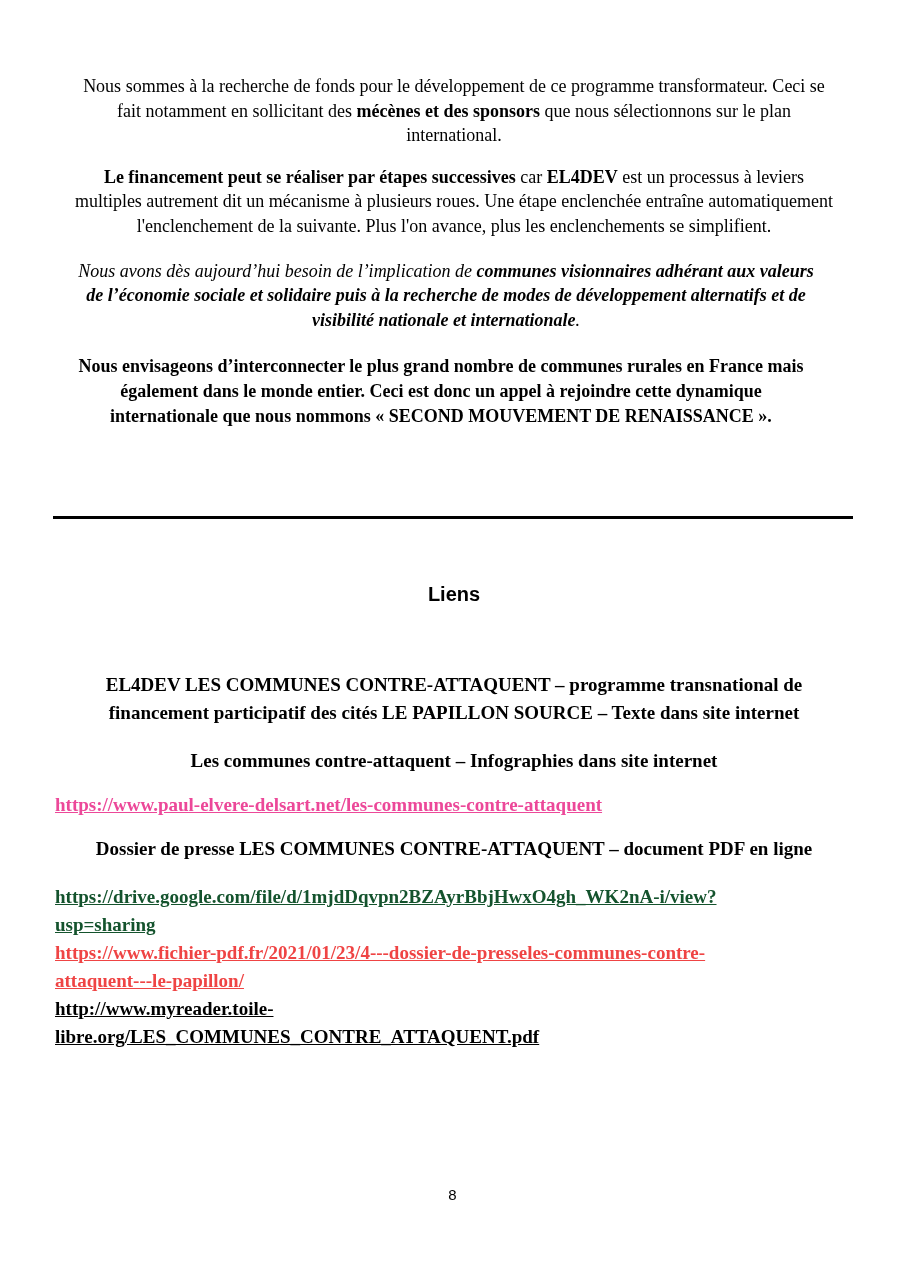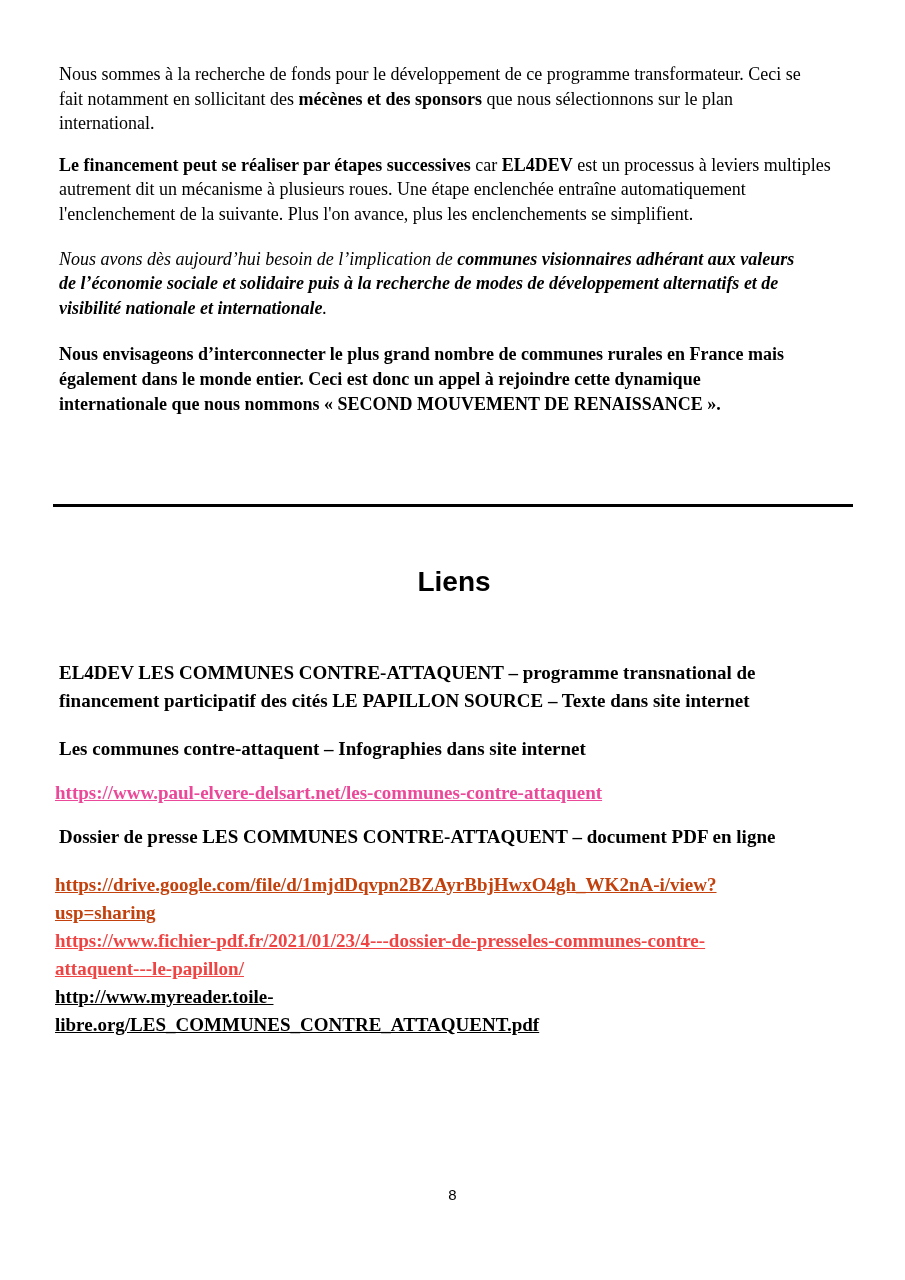--- a/index.html
+++ b/index.html
@@ -5,34 +5,34 @@
   html,body{margin:0;padding:0;background:#ffffff;}
   .page-canvas{
     position:relative;
     width:905px;height:1280px;
     background:#ffffff;
     overflow:hidden;
     font-family:"Liberation Serif",serif;
     color:#000000;
   }
   .content{padding:58px 52px 0 55px;}
-  p{margin:4px;}
+  p{margin:16px;text-align:center;}
   .body-par{font-size:18px;line-height:24.6px;}
   .w770{max-width:770px;}
   .w750{max-width:750px;}
   .w740{max-width:740px;}
   .mt-p2{margin-top:17px;}
   .mt-p3{margin-top:20px;font-style:italic;}
   .mt-p4{margin-top:22px;}
   .b{font-weight:bold;}
   .i{}
   .rule{height:3px;background:#000000;border:none;margin:88px 0 0 -2px;width:800px;}
   .liens-title{
     font-family:"Liberation Sans",sans-serif;
-    font-size:28px;font-weight:bold;line-height:30px;
+    font-size:20px;font-weight:bold;line-height:30px;
     text-align:center;margin:60px 0 0 0;
   }
   .section-head{font-size:19px;line-height:28px;font-weight:bold;max-width:770px;}
   .mt-h1{margin-top:62px;}
   .mt-l1{margin-top:22px;}
   .mt-h2{margin-top:20px;}
   .mt-l2{margin-top:16px;}
   .mt-h3{margin-top:16px;}
   .mt-l3{margin-top:20px;}
   .doc-links{max-width:700px;}
@@ -73,21 +73,21 @@
 
     <p class="section-head mt-h2"><span class="b ">Les communes contre-attaquent – </span><span class="b i">Infographies dans site internet</span></p>
 
     <div class="doc-links mt-l2">
         <a class="doc-link" style="color: #ec4899;">https://www.paul-elvere-delsart.net/les-communes-contre-attaquent</a>
       </div>
 
     <p class="section-head mt-h3"><span class="b ">Dossier de presse LES COMMUNES CONTRE-ATTAQUENT – </span><span class="b i">document PDF en ligne</span></p>
 
     <div class="doc-links mt-l3">
-        <a class="doc-link" style="color: #c2410c;">https://drive.google.com/file/d/1mjdDqvpn2BZAyrBbjHwxO4gh_WK2nA-i/view?usp=sharing</a>
+        <a class="doc-link" style="color: #14532d;">https://drive.google.com/file/d/1mjdDqvpn2BZAyrBbjHwxO4gh_WK2nA-i/view?usp=sharing</a>
         <a class="doc-link" style="color: #ef4444;">https://www.fichier-pdf.fr/2021/01/23/4---dossier-de-presseles-communes-contre-attaquent---le-papillon/</a>
         <a class="doc-link" style="color: #000000;">http://www.myreader.toile-libre.org/LES_COMMUNES_CONTRE_ATTAQUENT.pdf</a>
       </div>
 
   </div>
 
   <div class="footer-num">8</div>
 </div>
 
 </body></html>

